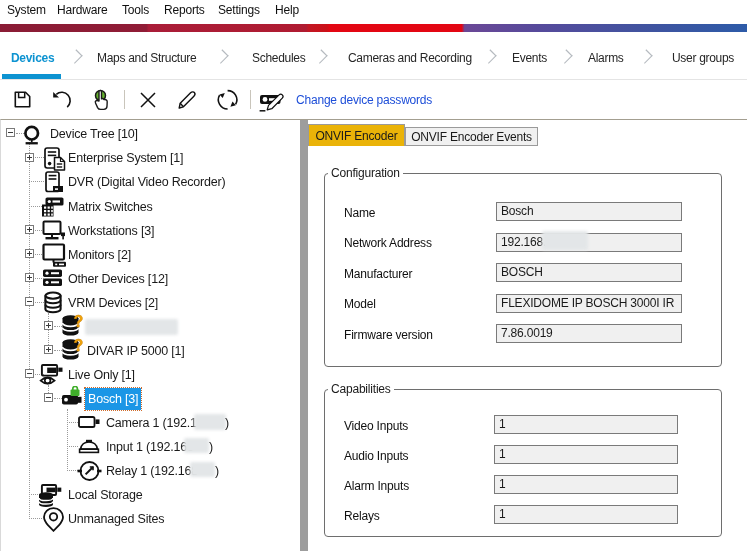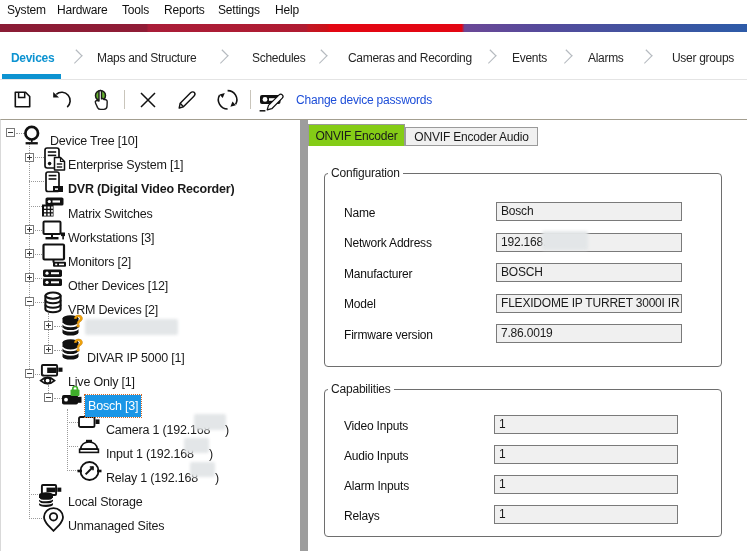--- a/index.html
+++ b/index.html
@@ -19,21 +19,21 @@
   #devunderline{position:absolute;left:2px;top:74px;width:59px;height:5px;background:#0d93d1;}
   #tabline{position:absolute;left:0;top:79px;width:747px;height:1px;background:#e4e4e4;}
   .tsep{position:absolute;top:90px;width:1px;height:19px;background:#c9c5bb;}
   #cdp{position:absolute;left:296px;top:93px;font-size:12px;letter-spacing:-0.2px;color:#1d4ed8;}
   
   #treepanel{position:absolute;left:0;top:119px;width:300px;height:432px;background:#fff;
      border-top:1px solid #a39e90;border-left:1px solid #d9d9d9;box-sizing:border-box;}
   #splitter{position:absolute;left:300px;top:119px;width:9px;height:432px;background:#9d9d9d;border-top:1px solid #a39e90;box-sizing:border-box;}
   #rightpanel{position:absolute;left:308px;top:119px;width:439px;height:432px;background:#fff;border-top:1px solid #a39e90;box-sizing:border-box;}
   
-  .trow{position:absolute;font-size:12.5px;letter-spacing:-0.2px;white-space:nowrap;margin-top:7px;}
+  .trow{position:absolute;font-size:12.5px;letter-spacing:-0.2px;white-space:nowrap;}
   .ebox{position:absolute;width:9px;height:9px;background:#fff;border:1px solid #7a7a7a;box-sizing:border-box;}
   .ebox .h{position:absolute;left:1px;top:3px;width:5px;height:1px;background:#3c3c3c;}
   .ebox .v{position:absolute;left:3px;top:1px;width:1px;height:5px;background:#3c3c3c;}
   .vline{position:absolute;width:1px;border-left:1px dotted #9a9a9a;}
   .hline{position:absolute;height:1px;border-top:1px dotted #9a9a9a;}
   .sel{background:#1b96e6;color:#fff;outline:1px dotted #d06a2a;padding:4px 3px;}
   .blur1{position:absolute;background:#e3e6e8;border-radius:2px;filter:blur(1.5px);}
   
   .rtab{position:absolute;box-sizing:border-box;font-size:12px;letter-spacing:-0.2px;
         border:1px solid #9a9a9a;background:#f0f0f0;text-align:center;}
@@ -289,21 +289,21 @@
     <path d="M4 14 A 7 2.6 0 0 0 18 14" fill="none" stroke="#fff" stroke-width="1.5"></path>
     <path d="M4 17.4 A 7 2.6 0 0 0 18 17.4" fill="none" stroke="#fff" stroke-width="1.5"></path>
   </svg>
   <svg class="abs" style="left:42px;top:507px;" width="23" height="25" viewBox="0 0 23 25">
     <path d="M11.5 1.2 C6 1.2 2 5.2 2 10 C2 13.3 3.8 15.7 6.2 18.4 L11.5 23.8 L16.8 18.4 C19.2 15.7 21 13.3 21 10 C21 5.2 17 1.2 11.5 1.2 Z" fill="none" stroke="#111" stroke-width="1.8"></path>
     <circle cx="11.5" cy="9.8" r="3.7" fill="none" stroke="#111" stroke-width="1.8"></circle>
   </svg>
 
   <span class="trow" style="left:50px;top:127px;">Device Tree [10]</span>
   <span class="trow" style="left:68px;top:151px;">Enterprise System [1]</span>
-  <span class="trow" style="left:68px;top:175px;font-weight:bold;">DVR (Digital Video Recorder)</span>
+  <span class="trow" style="left:68px;top:175px;">DVR (Digital Video Recorder)</span>
   <span class="trow" style="left:68px;top:200px;">Matrix Switches</span>
   <span class="trow" style="left:68px;top:224px;">Workstations [3]</span>
   <span class="trow" style="left:68px;top:248px;">Monitors [2]</span>
   <span class="trow" style="left:68px;top:272px;">Other Devices [12]</span>
   <span class="trow" style="left:68px;top:296px;">VRM Devices [2]</span>
   <div class="blur1" style="left:85px;top:319px;width:93px;height:16px;"></div>
   <span class="trow" style="left:87px;top:344px;">DIVAR IP 5000 [1]</span>
   <span class="trow" style="left:68px;top:368px;">Live Only [1]</span>
   <span class="trow sel" style="left:85px;top:388px;">Bosch [3]</span>
   <span class="trow" style="left:106px;top:416px;">Camera 1 (192.168</span>
@@ -313,33 +313,33 @@
   <div class="blur1" style="left:184px;top:438px;width:25px;height:15px;"></div>
   <span class="trow" style="left:209px;top:440px;">)</span>
   <span class="trow" style="left:106px;top:464px;">Relay 1 (192.168</span>
   <div class="blur1" style="left:190px;top:462px;width:25px;height:15px;"></div>
   <span class="trow" style="left:215px;top:464px;">)</span>
   <span class="trow" style="left:68px;top:488px;">Local Storage</span>
   <span class="trow" style="left:68px;top:512px;">Unmanaged Sites</span>
   <div id="splitter"></div>
   <div id="rightpanel"></div>
 
-  <div class="rtab" style="left:405px;top:127px;width:133px;height:19px;line-height:19px;">ONVIF Encoder Audio</div>
-  <div class="rtab" style="left:308px;top:124px;width:97px;height:22px;line-height:22px;background:#84cc16;border-bottom:none;">ONVIF Encoder</div>
+  <div class="rtab" style="left:405px;top:127px;width:133px;height:19px;line-height:19px;">ONVIF Encoder Events</div>
+  <div class="rtab" style="left:308px;top:124px;width:97px;height:22px;line-height:22px;background:#eab308;border-bottom:none;">ONVIF Encoder</div>
   <div class="gbox" style="left:324px;top:173px;width:398px;height:194px;"></div>
   <span class="glabel" style="left:328px;top:166px;">Configuration</span>
   <span class="flabel" style="left:344px;top:206px;">Name</span>
   <div class="field" style="top:202px;">Bosch</div>
   <span class="flabel" style="left:344px;top:236px;">Network Address</span>
   <div class="field" style="top:233px;">192.168.</div>
   <div class="blur1" style="left:542px;top:231px;width:46px;height:19px;"></div>
   <span class="flabel" style="left:344px;top:267px;">Manufacturer</span>
   <div class="field" style="top:263px;">BOSCH</div>
   <span class="flabel" style="left:344px;top:297px;">Model</span>
-  <div class="field" style="top:294px;">FLEXIDOME IP TURRET 3000I IR</div>
+  <div class="field" style="top:294px;">FLEXIDOME IP BOSCH 3000I IR</div>
   <span class="flabel" style="left:344px;top:328px;">Firmware version</span>
   <div class="field" style="top:324px;">7.86.0019</div>
   <div class="gbox" style="left:324px;top:389px;width:398px;height:148px;"></div>
   <span class="glabel" style="left:328px;top:382px;">Capabilities</span>
   <span class="flabel" style="left:344px;top:419px;">Video Inputs</span>
   <div class="field" style="left:494px;width:184px;top:415px;">1</div>
   <span class="flabel" style="left:344px;top:449px;">Audio Inputs</span>
   <div class="field" style="left:494px;width:184px;top:445px;">1</div>
   <span class="flabel" style="left:344px;top:479px;">Alarm Inputs</span>
   <div class="field" style="left:494px;width:184px;top:475px;">1</div>

